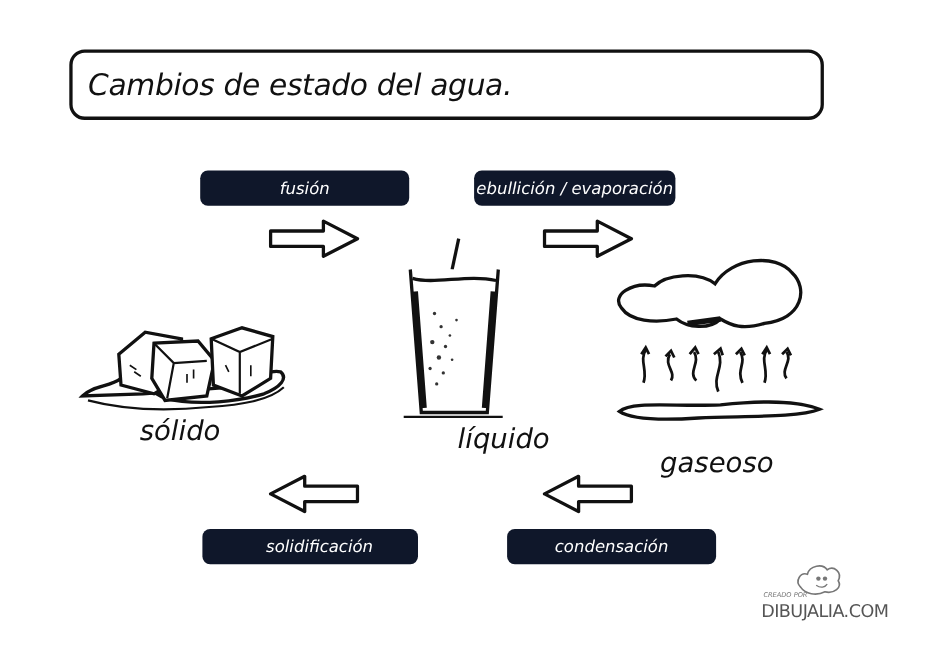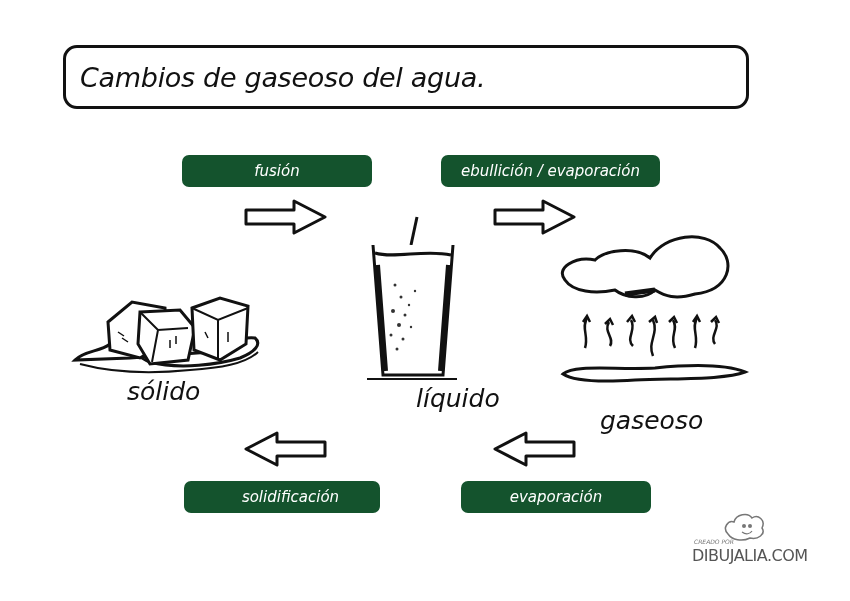--- a/index.html
+++ b/index.html
@@ -6,44 +6,44 @@
   body { width: 850px; height: 601px; position: relative; overflow: hidden; font-family: "DejaVu Sans", sans-serif; }
   .title-box {
     position: absolute; left: 63px; top: 45px; width: 686px; height: 64px;
     border: 3px solid #111; border-radius: 14px; box-sizing: border-box;
   }
   .title-text {
     position: absolute; left: 14px; top: 14px; font-size: 27px; font-style: italic;
     color: #111; letter-spacing: -0.3px;
   }
   .pill {
-    position: absolute; height: 32px; background: #14532d; border-radius: 7px;
+    position: absolute; height: 32px; background: #0f172a; border-radius: 7px;
     color: #fff; font-style: italic; font-size: 15px; display: flex;
     align-items: center; justify-content: center; box-sizing: border-box;
   }
   .arrow { position: absolute; }
   .state-label {
     position: absolute; font-size: 25px; font-style: italic; color: #111; text-align: center;
   }
   .illus { position: absolute; }
   .credit {
     position: absolute; left: 692px; top: 510px; width: 80px; height: 52px;
   }
   .credit-small { position: absolute; left: 2px; top: 28px; font-size: 6px; color: #777; font-style: italic; }
   .credit-big { position: absolute; left: 0px; top: 36px; font-size: 16px; font-weight: normal; color: #555; letter-spacing: -0.5px; }
 </style>
 </head>
 <body>
 
 <div class="title-box">
-  <div class="title-text">Cambios de gaseoso del agua.</div>
+  <div class="title-text">Cambios de estado del agua.</div>
 </div>
 
 <div class="pill" style="left:182px; top:155px; width:190px;">fusión</div>
-<div class="pill" style="left:441px; top:155px; width:219px;">ebullición / evaporación</div>
+<div class="pill" style="left:431px; top:155px; width:183px;">ebullición / evaporación</div>
 
 <svg class="arrow" style="left:244px; top:199px;" width="84" height="36" viewBox="0 0 84 36">
   <path d="M2 11 H50 V2 L81 18 L50 34 V25 H2 Z" fill="#fff" stroke="#111" stroke-width="3" stroke-linejoin="round"></path>
 </svg>
 <svg class="arrow" style="left:493px; top:199px;" width="84" height="36" viewBox="0 0 84 36">
   <path d="M2 11 H50 V2 L81 18 L50 34 V25 H2 Z" fill="#fff" stroke="#111" stroke-width="3" stroke-linejoin="round"></path>
 </svg>
 
 <svg class="illus" style="left:70px; top:292px;" width="195" height="90" viewBox="0 0 195 90">
   <path d="M5 68 C15 58 30 60 40 52 C55 45 60 62 80 70 C110 78 150 72 170 66 C185 60 192 52 185 46 C175 44 168 50 160 48 L140 60 L60 66 Z" fill="#fff" stroke="#111" stroke-width="3"></path>
@@ -103,21 +103,21 @@
 <div class="state-label" style="left:600px; top:382px;margin-top:24px;">gaseoso</div>
 
 <svg class="arrow" style="left:243px; top:431px;" width="84" height="36" viewBox="0 0 84 36">
   <path d="M82 11 H34 V2 L3 18 L34 34 V25 H82 Z" fill="#fff" stroke="#111" stroke-width="3" stroke-linejoin="round"></path>
 </svg>
 <svg class="arrow" style="left:492px; top:431px;" width="84" height="36" viewBox="0 0 84 36">
   <path d="M82 11 H34 V2 L3 18 L34 34 V25 H82 Z" fill="#fff" stroke="#111" stroke-width="3" stroke-linejoin="round"></path>
 </svg>
 
 <div class="pill" style="left:184px; top:481px; width:196px;padding-left:17px;">solidificación</div>
-<div class="pill" style="left:461px; top:481px; width:190px;">evaporación</div>
+<div class="pill" style="left:461px; top:481px; width:190px;">condensación</div>
 
 <div class="credit">
   <svg style="position:absolute; left:30px; top:0px;" width="46" height="32" viewBox="0 0 46 32">
     <path d="M6 24 C0 18 6 10 12 12 C14 4 26 2 30 8 C36 4 44 10 40 18 C44 24 36 30 28 28 C20 32 10 30 6 24 Z" fill="#fff" stroke="#777" stroke-width="1.5"></path>
     <circle cx="22" cy="16" r="2" fill="#777"></circle>
       <circle cx="28" cy="16" r="2" fill="#777"></circle>
     <path d="M20 22 C24 25 28 24 30 21" fill="none" stroke="#777" stroke-width="1.2"></path>
   </svg>
   <div class="credit-small">CREADO POR</div>
   <div class="credit-big">DIBUJALIA.COM</div>

